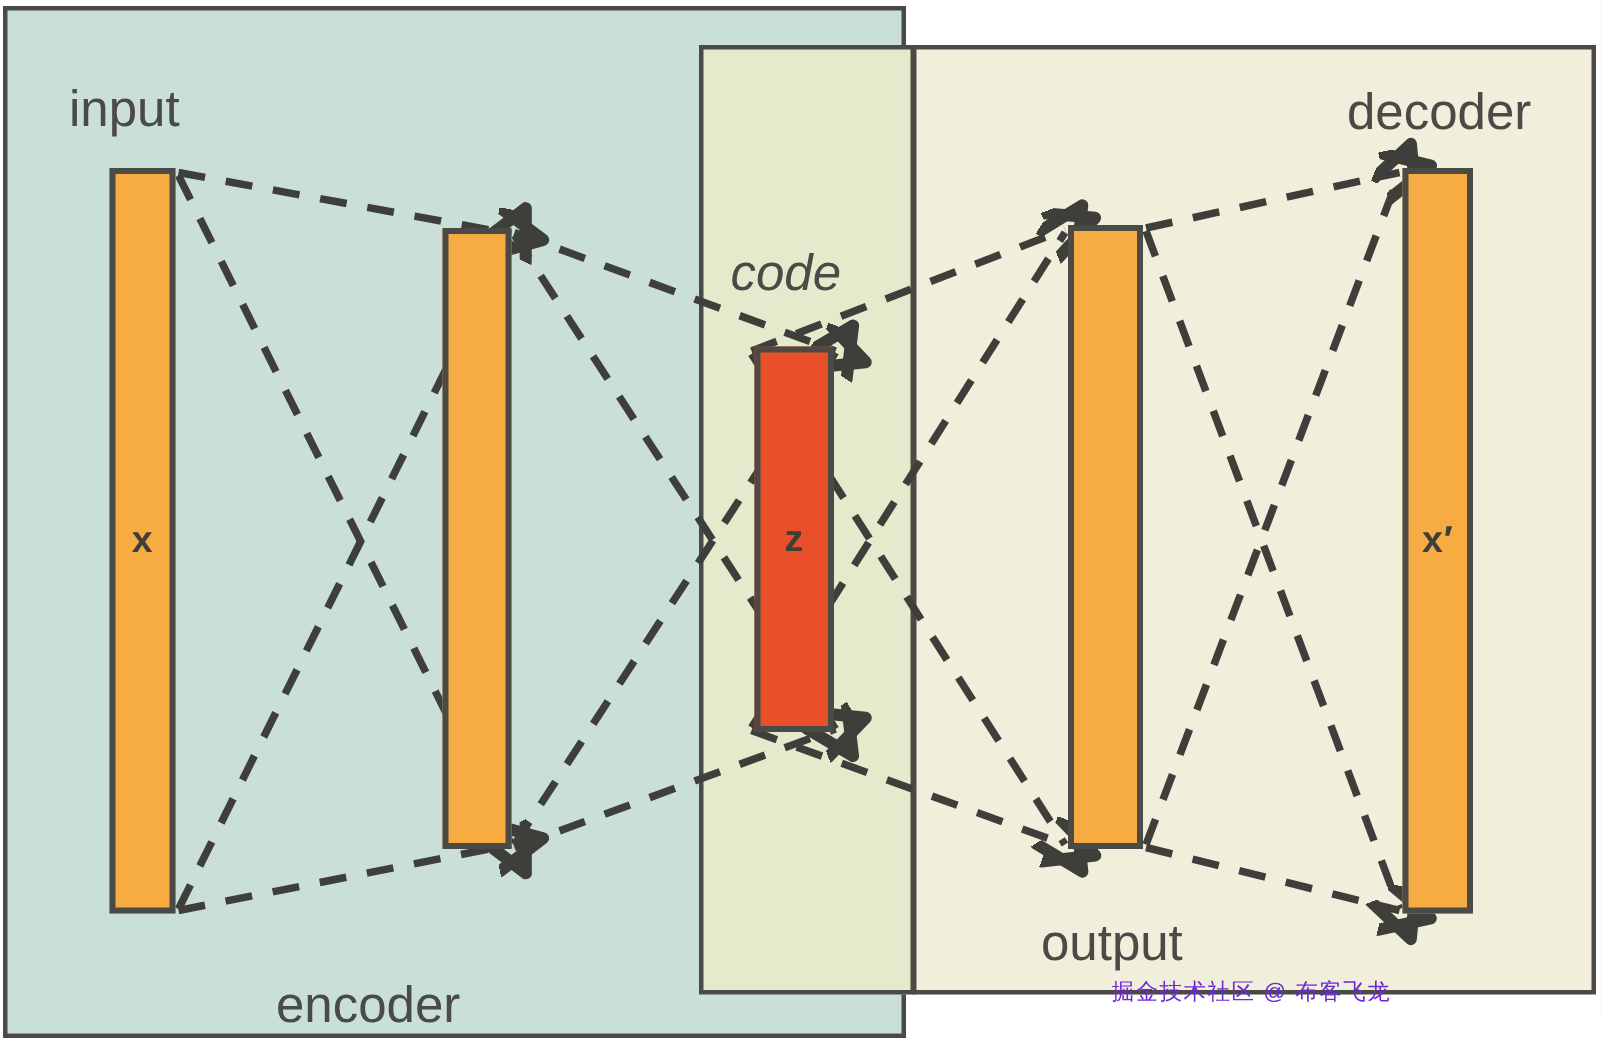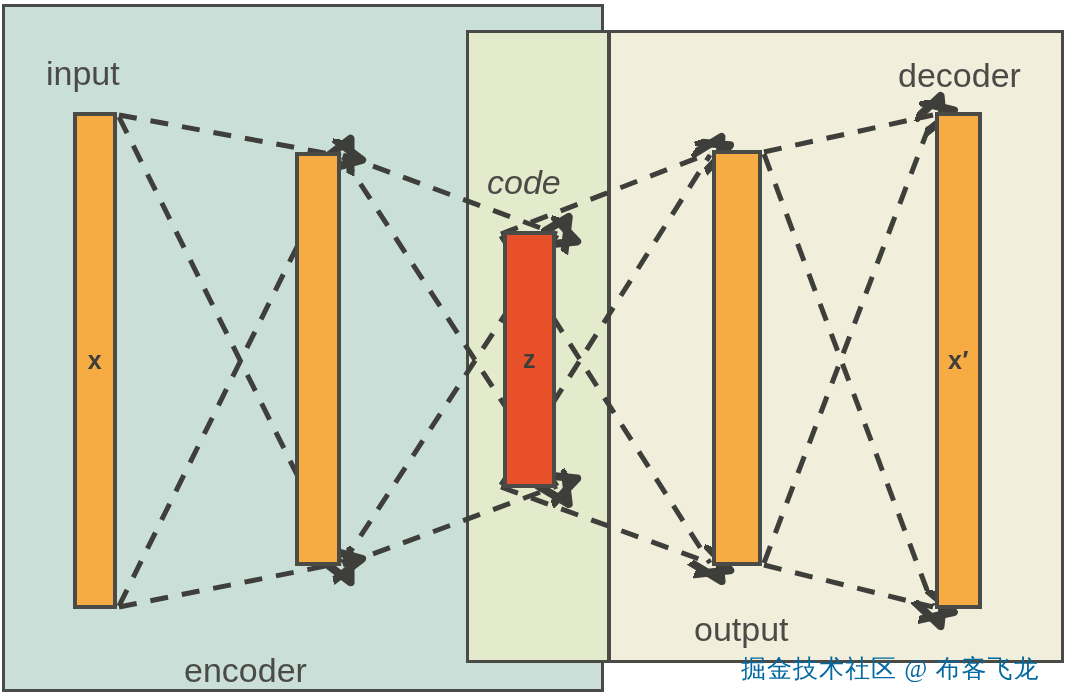--- a/index.html
+++ b/index.html
@@ -83,25 +83,24 @@
   #cap-code    { left: 487px; top: 165px; font-style: italic; }
   #cap-output  { left: 898px; top: 58px; }
   #cap-encoder { left: 184px; top: 641px; margin-top: 12px; }
   #cap-decoder { left: 694px; top: 612px; }
 
   
   #watermark {
     position: absolute;
     left: 741px;
     top: 652px;
-    font-size: 25px;
-    color: #0369a1;
+    font-size: 15px;
+    color: #6d28d9;
     white-space: nowrap;
     letter-spacing: 1px;
-    font-family: Liberation Serif, serif;
   }
 </style>
 </head>
 <body>
 
 <div id="canvas">
 
   <div class="panel" id="panel-encoder"></div>
   <div class="panel" id="panel-decoder"></div>
   <div class="panel" id="panel-code"></div>

